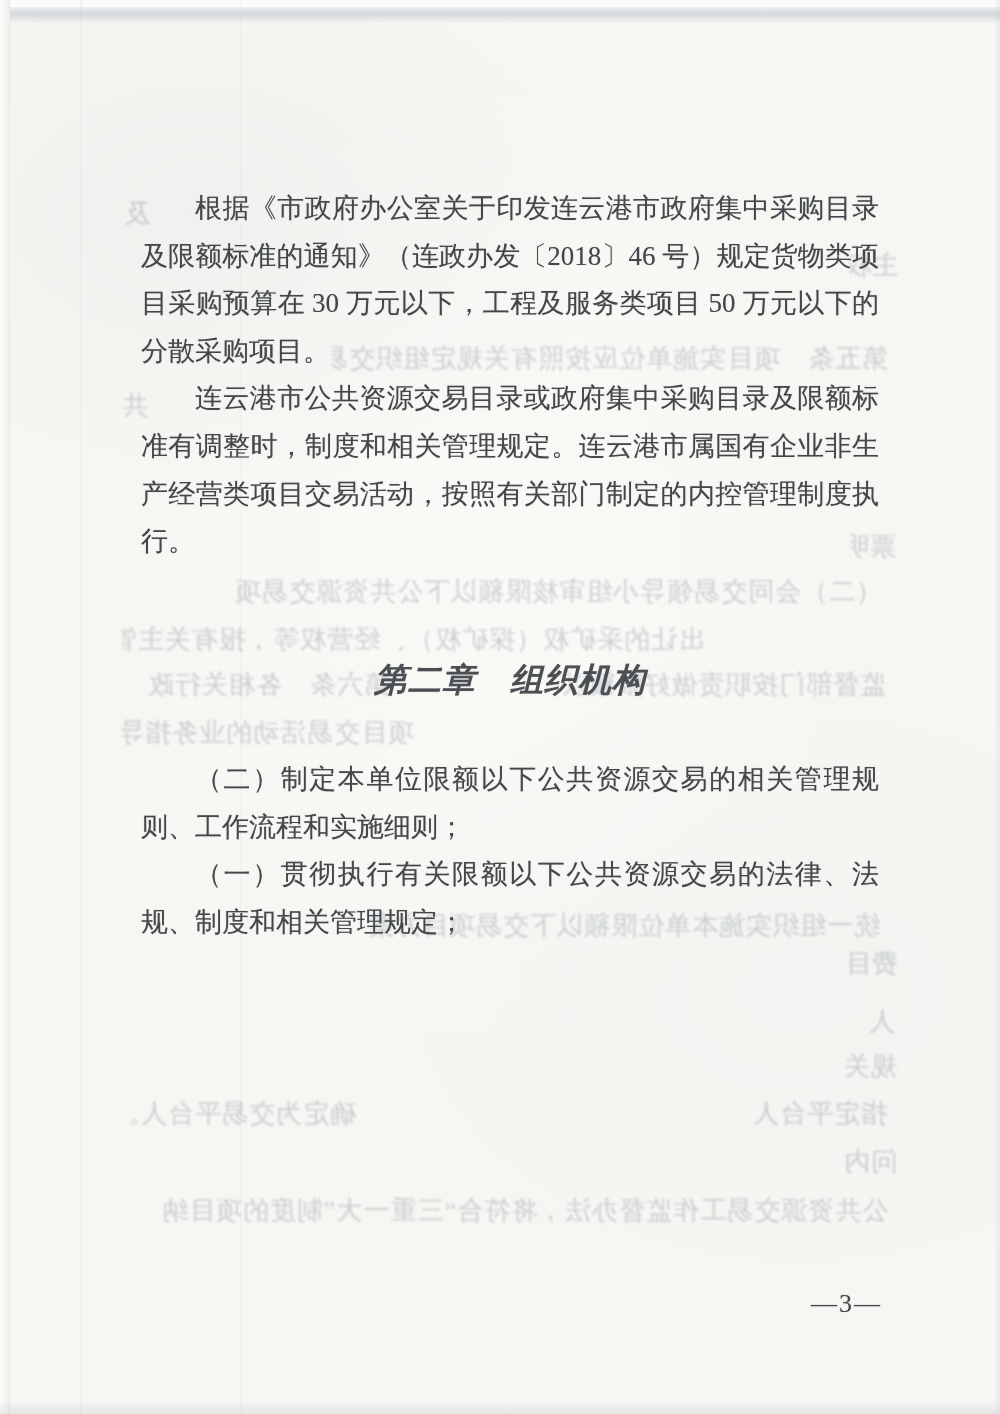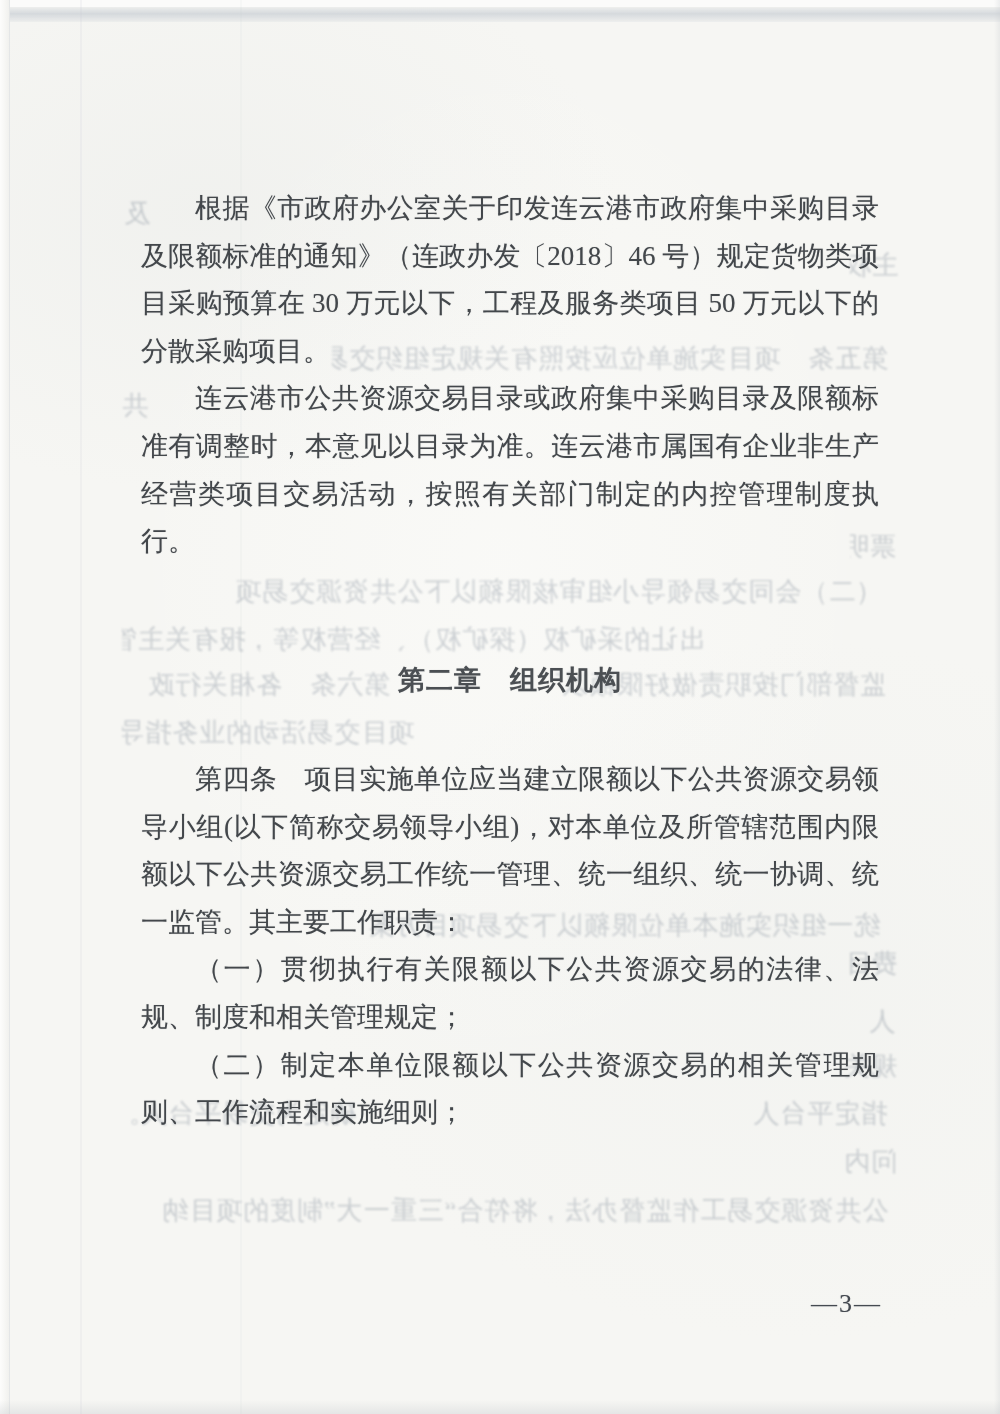--- a/index.html
+++ b/index.html
@@ -42,23 +42,24 @@
     color:#43474b;text-align:justify;
     text-shadow:0 0 1px rgba(90,95,100,0.38);
   }
   .content p{margin:0;text-indent:2em;}
   .content-a{top:185px;}
   .content-b{top:756px;}
   .chapter{
     position:absolute;top:656px;left:141px;width:738px;margin:0;
     text-align:center;
     font-family:"Liberation Sans","DejaVu Sans",sans-serif;
-    font-size:27px;line-height:48px;font-weight:600;
+    font-size:33px;line-height:48px;font-weight:600;
     color:#4b4f53;letter-spacing:1px;
     text-shadow:0 0 1px rgba(90,95,100,0.35);
+    font-style:italic;
   }
   .page-number{
     position:absolute;top:1289px;right:118px;
     font-size:26px;line-height:30px;color:#454a51;letter-spacing:2px;
     text-shadow:0 0 1px rgba(90,95,100,0.35);
   }
   
   .bleed{
     position:absolute;
     transform:scaleX(-1);
@@ -97,26 +98,25 @@
   <div class="bleed" style="top:950px;left:846px;width:52px">费目</div>
   <div class="bleed" style="top:1008px;left:853px;width:42px">人</div>
   <div class="bleed" style="top:1053px;left:845px;width:52px">规关</div>
   <div class="bleed" style="top:1100px;left:120px;width:236px">确定为交易平台人。</div>
   <div class="bleed" style="top:1100px;left:753px;width:134px">指定平台人</div>
   <div class="bleed" style="top:1148px;left:845px;width:52px">问内</div>
   <div class="bleed" style="top:1197px;left:120px;width:768px">公共资源交易工作监督办法，将符合“三重一大”制度的项目纳</div>
 
   <div class="content content-a">
     <p>根据《市政府办公室关于印发连云港市政府集中采购目录及限额标准的通知》（连政办发〔2018〕46 号）规定货物类项目采购预算在 30 万元以下，工程及服务类项目 50 万元以下的分散采购项目。</p>
-    <p>连云港市公共资源交易目录或政府集中采购目录及限额标准有调整时，本意见以目录为准。连云港市属国有企业非生产经营类项目交易活动，按照有关部门制定的内控管理制度执行。</p>
+    <p>连云港市公共资源交易目录或政府集中采购目录及限额标准有调整时，制度和相关管理规定。连云港市属国有企业非生产经营类项目交易活动，按照有关部门制定的内控管理制度执行。</p>
   </div>
 
   <h2 class="chapter">第二章　组织机构</h2>
 
   <div class="content content-b">
-    <p>第四条　项目实施单位应当建立限额以下公共资源交易领导小组(以下简称交易领导小组)，对本单位及所管辖范围内限额以下公共资源交易工作统一管理、统一组织、统一协调、统一监管。其主要工作职责：</p>
+    <p>（二）制定本单位限额以下公共资源交易的相关管理规则、工作流程和实施细则；</p>
     <p>（一）贯彻执行有关限额以下公共资源交易的法律、法规、制度和相关管理规定；</p>
-    <p>（二）制定本单位限额以下公共资源交易的相关管理规则、工作流程和实施细则；</p>
   </div>
 
   <div class="page-number">—3—</div>
 
 </div>
 
 </body></html>

